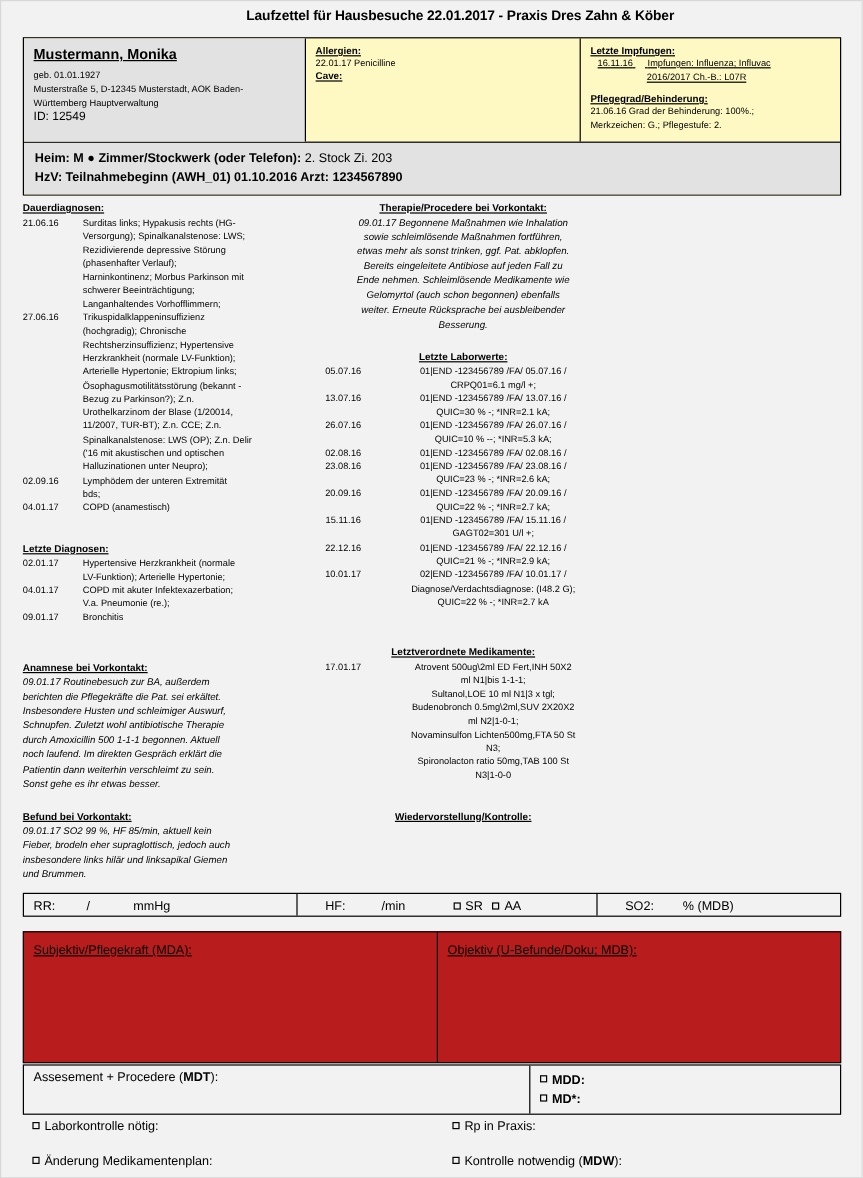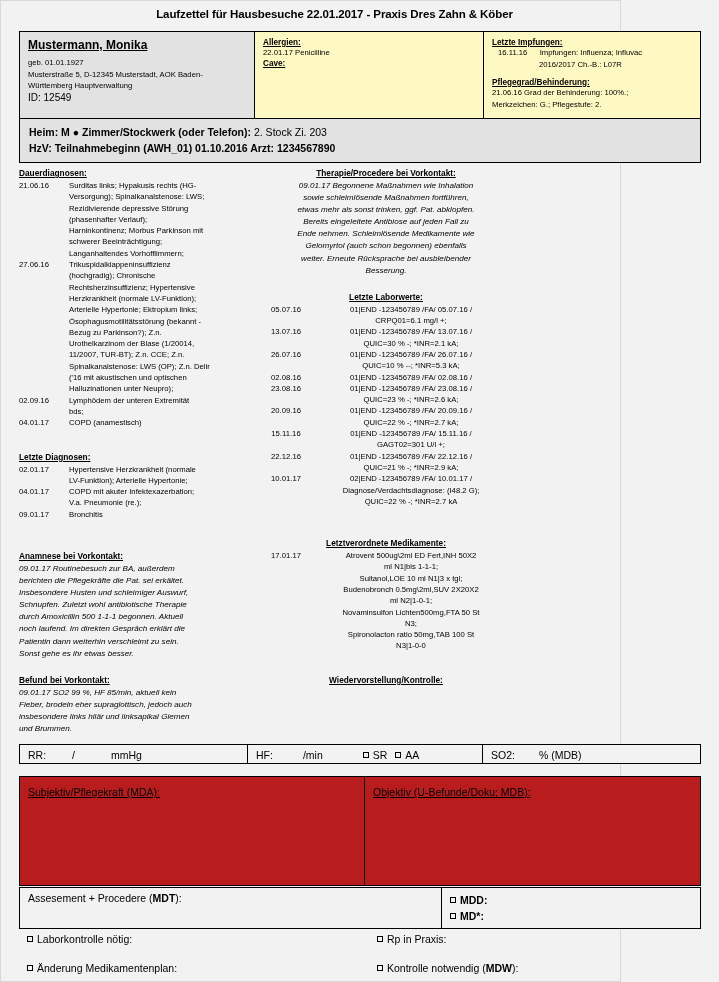--- a/index.html
+++ b/index.html
@@ -9,21 +9,21 @@
   }
   body {
     width: 719px;
     height: 982px;
     font-family: "Liberation Sans", sans-serif;
     color: #000;
     overflow: hidden;
   }
   .page {
     position: relative;
-    width: 621px;
+    width: 719px;
     height: 982px;
     background: #f2f2f2;
     border: 1px solid #d8d8d8;
     box-sizing: border-box;
     padding-left: 48px;
   }
 
   
   .doc-title {
     text-align: center;
@@ -88,20 +88,21 @@
     display: block;
   }
   .small-line {
     font-size: 7.7px;
     line-height: 11.5px;
   }
   .vacc-line {
     font-size: 7.7px;
     line-height: 11.5px;
     padding-left: 6px;
+    text-decoration: underline;
   }
   .vacc-line.indent {
     padding-left: 47px;
   }
   .gap6 { height: 8px; }
 
   .hdr-row2 {
     border-top: 1.5px solid #000;
     background: #e2e2e2;
     padding: 5px 9px 6px 9px;
@@ -165,20 +166,21 @@
   .vitals {
     position: absolute;
     left: 18px;
     top: 743px;
     width: 682px;
     height: 20px;
     border: 1.5px solid #000;
     box-sizing: border-box;
     display: flex;
     background: #f2f2f2;
+    gap: 15px;
   }
   .vit-cell {
     box-sizing: border-box;
     font-size: 10.5px;
     padding: 2px 0 0 8px;
     white-space: nowrap;
     display: flex;
     align-items: center;
   }
   .v1 { flex: 0 0 228px; border-right: 1.5px solid #000; }

